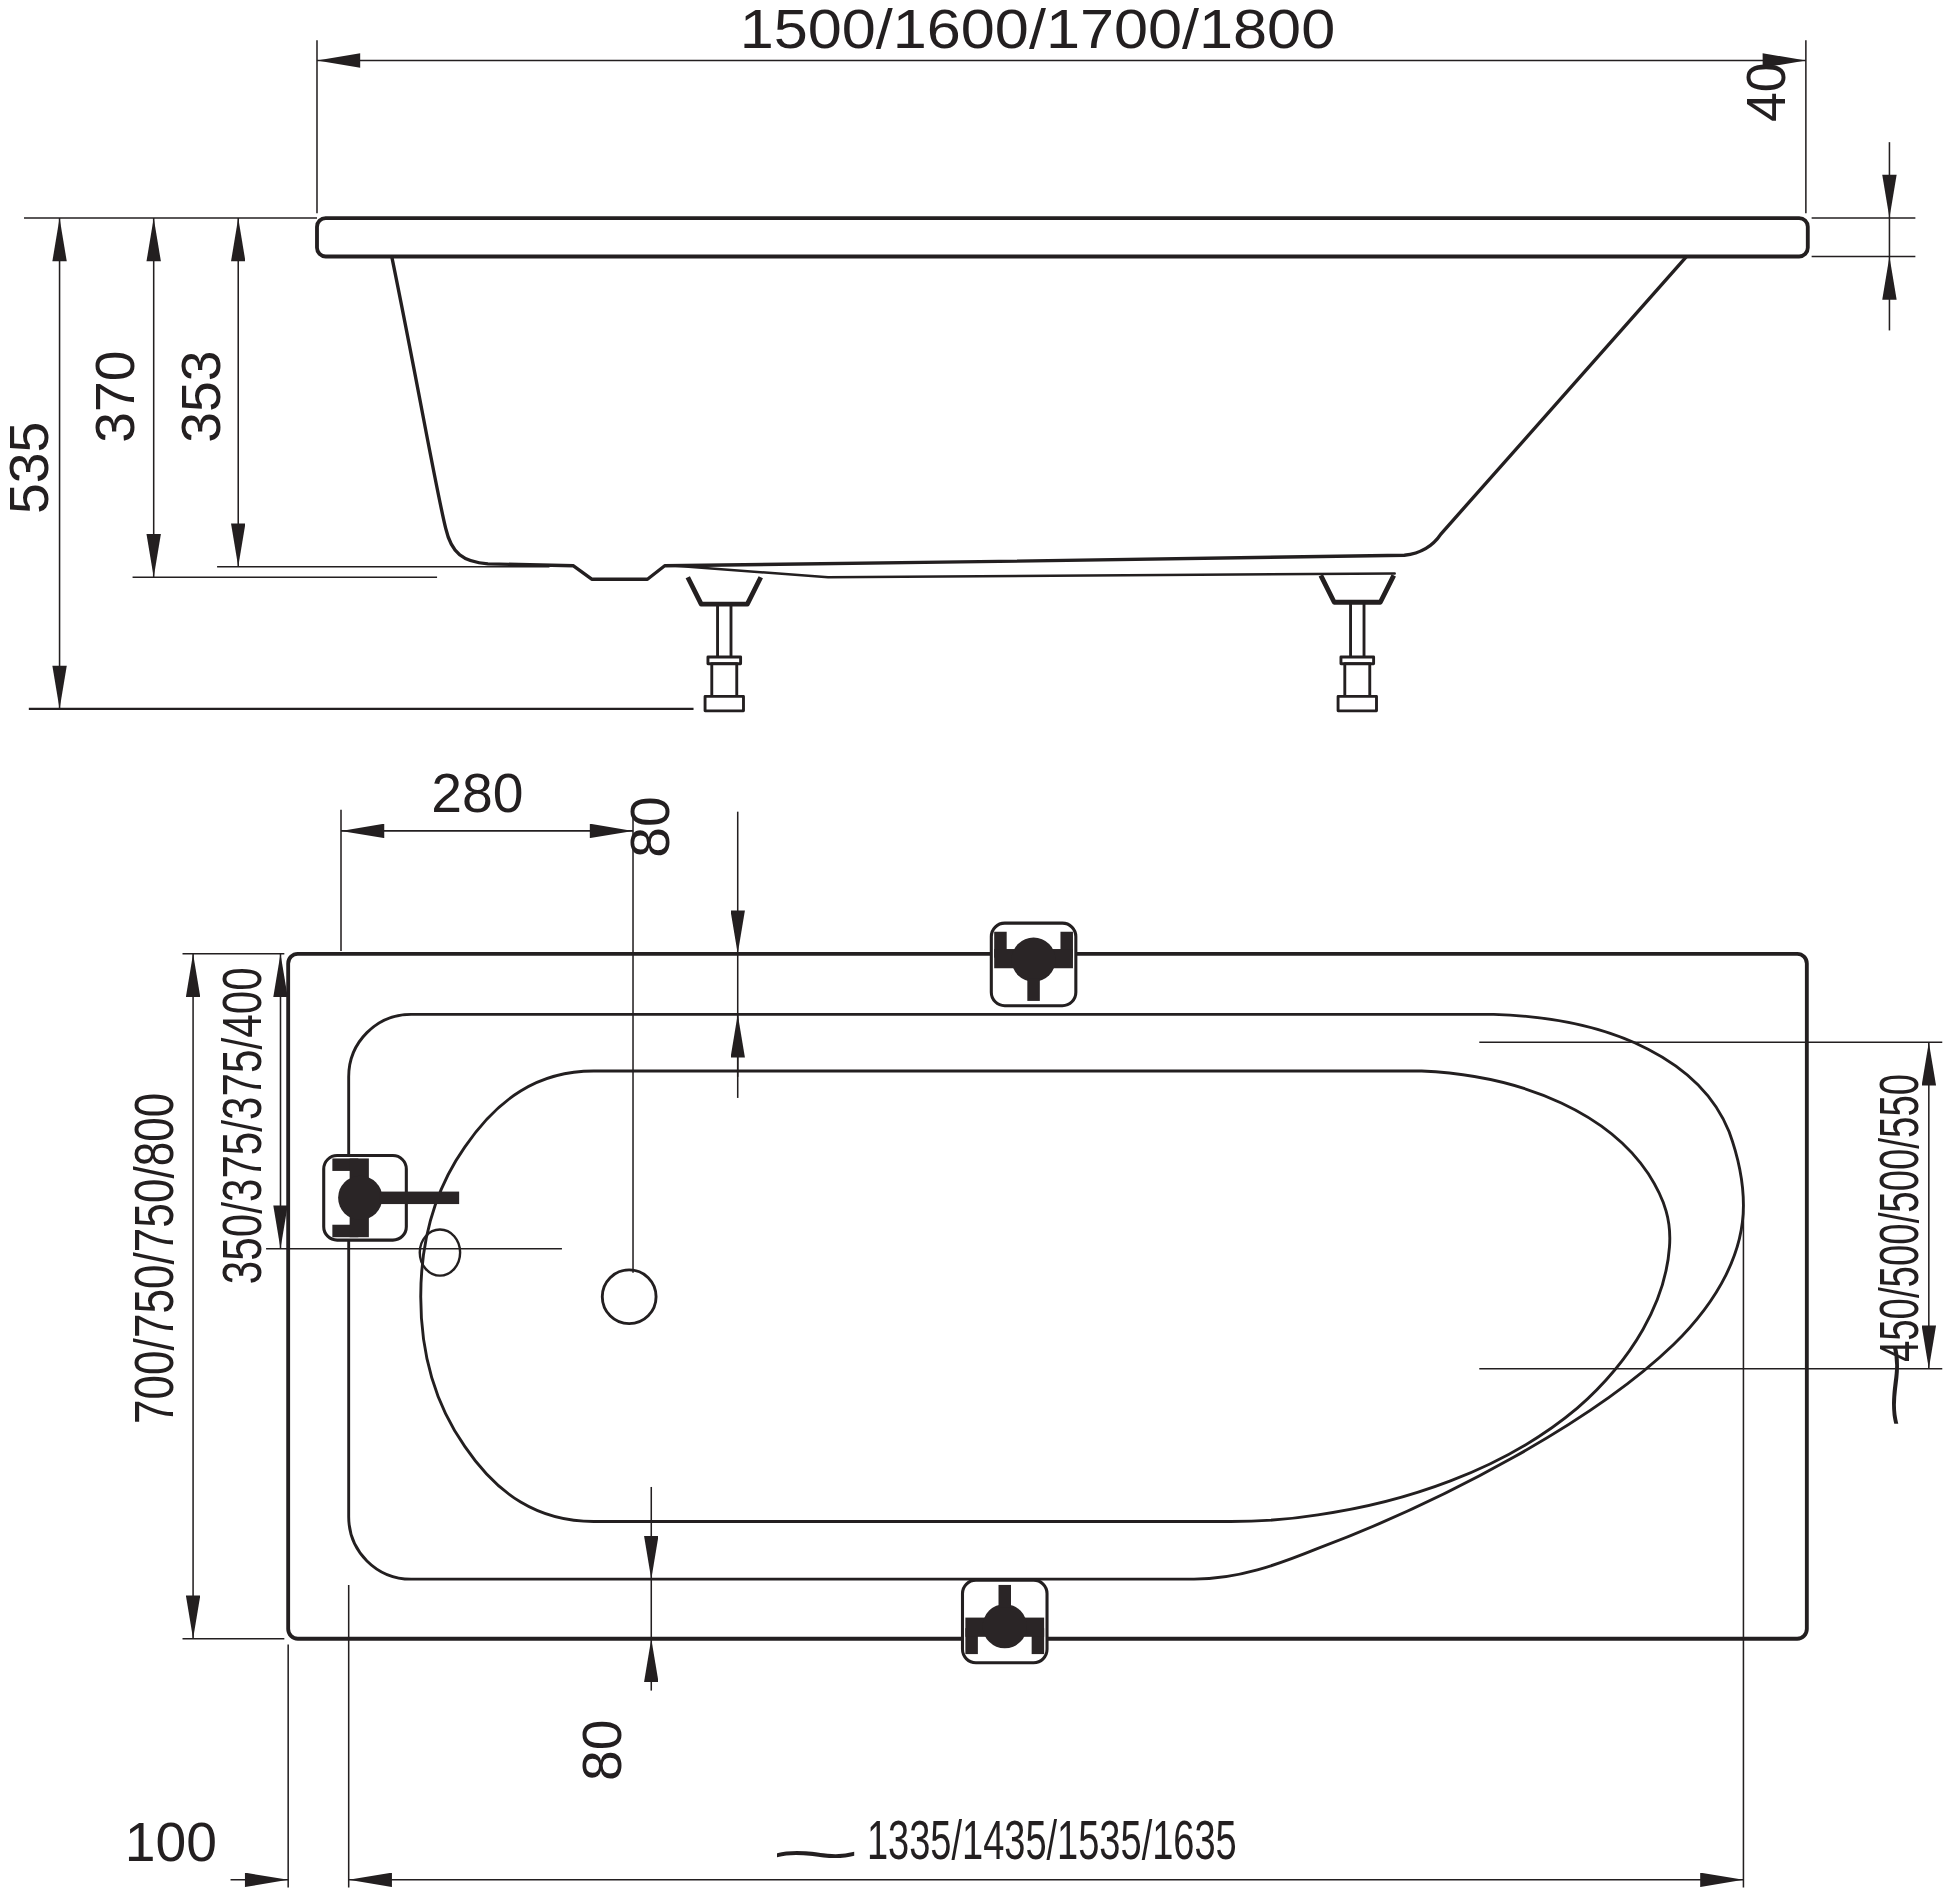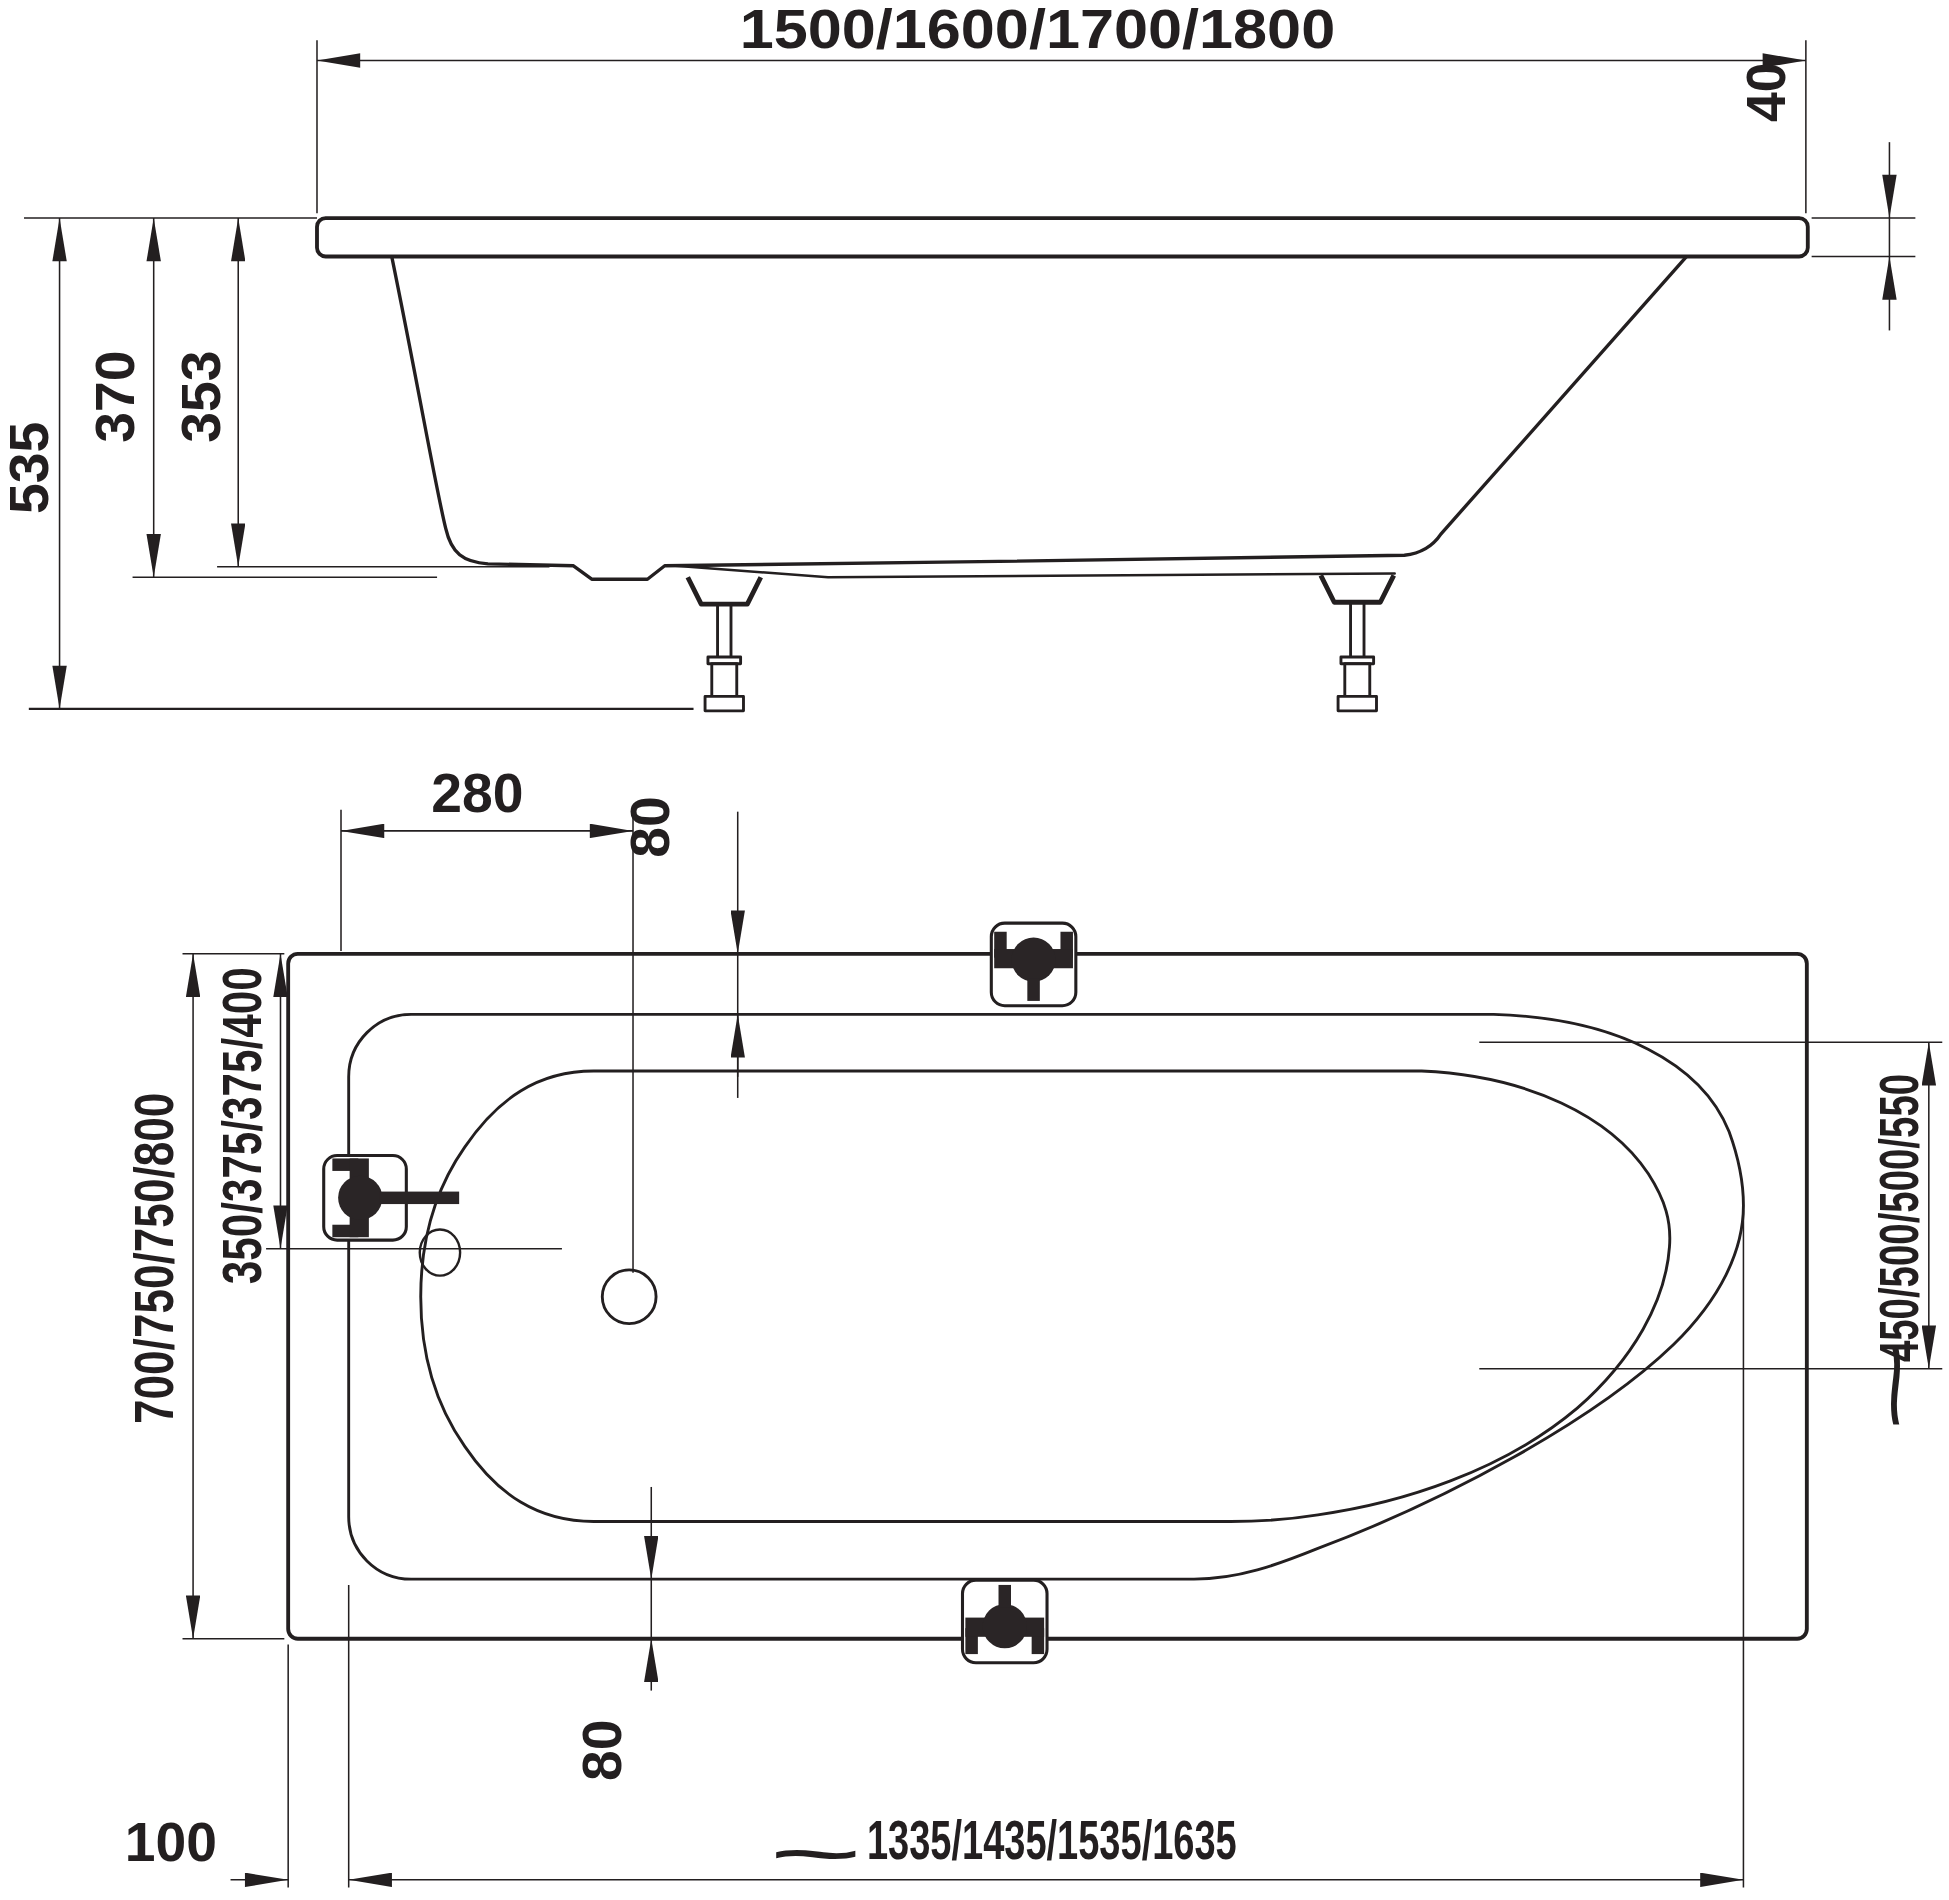--- a/index.html
+++ b/index.html
@@ -1,16 +1,16 @@
 <!DOCTYPE html>
 <html><head>
 <meta charset="utf-8">
 <style>
   html,body{margin:0;padding:0;background:#ffffff;}
-  .canvas{position:relative;width:1949px;height:1900px;background:#ffffff;overflow:hidden;font-weight:bold;}
+  .canvas{position:relative;width:1949px;height:1900px;background:#ffffff;overflow:hidden;}
   svg{display:block;}
   .outline{fill:none;stroke:#231f20;stroke-width:4;stroke-linejoin:round;}
   .shape{fill:none;stroke:#231f20;stroke-width:3.5;stroke-linejoin:round;stroke-linecap:round;}
   .shape2{fill:none;stroke:#231f20;stroke-width:3;stroke-linejoin:round;}
   .rail{fill:none;stroke:#231f20;stroke-width:2.5;stroke-linecap:round;}
   .leg{fill:#ffffff;stroke:#231f20;stroke-width:3;stroke-linejoin:round;}
   .funnel{fill:none;stroke:#231f20;stroke-width:5;stroke-linejoin:round;}
   .thin{fill:none;stroke:#231f20;stroke-width:1.6;}
   .dim{fill:none;stroke:#231f20;stroke-width:1.6;}
   .floor{fill:none;stroke:#231f20;stroke-width:2.2;}

